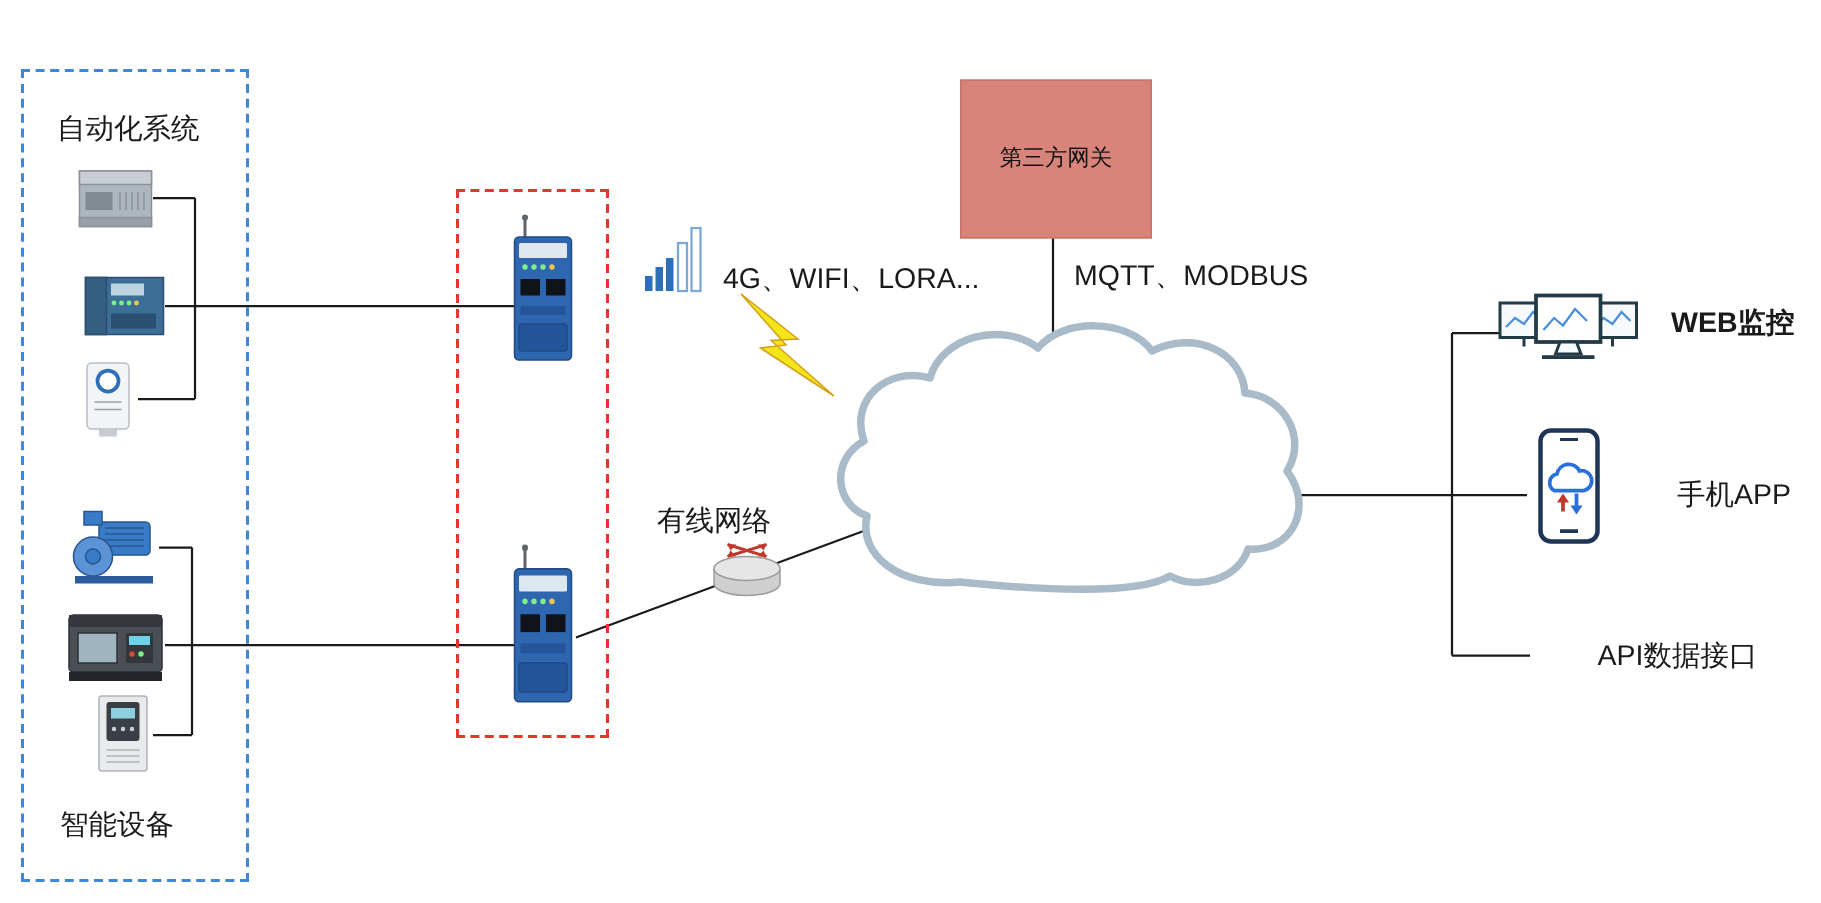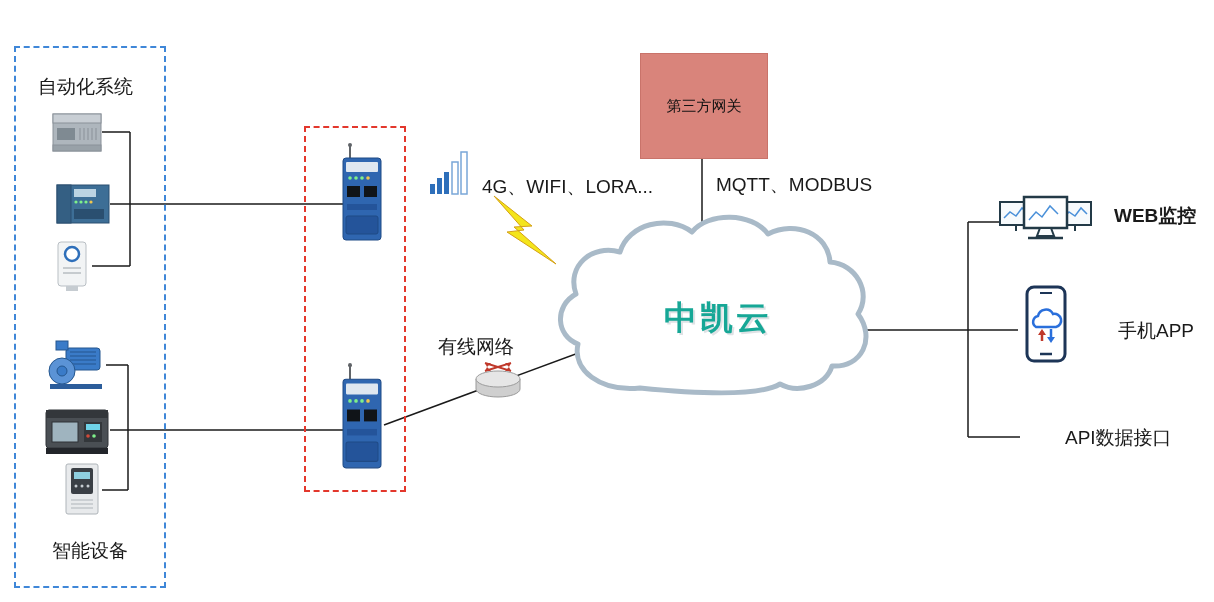--- a/index.html
+++ b/index.html
@@ -59,21 +59,21 @@
                C760,396 700,394 640,388 Z" fill="#ffffff" stroke="#a9bac8" stroke-width="5" stroke-linejoin="round"></path>
     </g>
 
     <polygon points="494,196 532,226 514,227 556,264 507,232 524,230" fill="#f4e51b" stroke="#d4a017" stroke-width="1"></polygon>
   </svg>
 
   <div class="abs dash-box blue-box" style="left:14px;top:46px;width:152px;height:542px;"></div>
   <div class="abs dash-box red-box" style="left:304px;top:126px;width:102px;height:366px;"></div>
 
   <div class="abs label" style="left:38px;top:76px;">自动化系统</div>
-  <div class="abs label" style="left:52px;top:540px;text-align:right;">智能设备</div>
+  <div class="abs label" style="left:40px;top:540px;text-align:right;">智能设备</div>
 
   <div class="abs" style="left:52px;top:110px;">
     <svg width="50" height="45" viewBox="0 0 50 45">
       <rect x="1" y="4" width="48" height="37" fill="#aeb6bd" stroke="#8a9199"></rect>
       <rect x="1" y="4" width="48" height="9" fill="#c8ced4" stroke="#8a9199"></rect>
       <rect x="5" y="18" width="18" height="12" fill="#7f8a92"></rect>
       <g stroke="#8a9199" stroke-width="1">
         <line x1="28" y1="18" x2="28" y2="30"></line>
           <line x1="32" y1="18" x2="32" y2="30"></line>
         <line x1="36" y1="18" x2="36" y2="30"></line>
@@ -212,21 +212,20 @@
       <ellipse cx="26" cy="24" rx="22" ry="8" fill="#e6e6e6" stroke="#9b9b9b"></ellipse>
     </svg>
   </div>
 
   <div class="abs pink-box" style="left:640px;top:14px;width:128px;height:106px;margin-top:39px;">
     <span class="label">第三方网关</span>
   </div>
 
   <div class="abs label" style="left:716px;top:174px;">MQTT、MODBUS</div>
 
-  <div class="abs cloud-text" style="left:618px;top:296px;width:200px;">中凯云</div>
 
   <div class="abs" style="left:998px;top:192px;">
     <svg width="95" height="58" viewBox="0 0 95 58">
       <g stroke="#233a47" stroke-width="2" fill="#f7fafc">
         <rect x="2" y="10" width="32" height="23"></rect>
         <rect x="61" y="10" width="32" height="23"></rect>
       </g>
       <polyline points="6,26 12,20 18,24 24,16 30,22" fill="none" stroke="#4a90d9" stroke-width="1.5"></polyline>
       <polyline points="65,26 71,20 77,24 83,16 89,22" fill="none" stroke="#4a90d9" stroke-width="1.5"></polyline>
       <line x1="18" y1="33" x2="18" y2="39" stroke="#233a47" stroke-width="2"></line>

